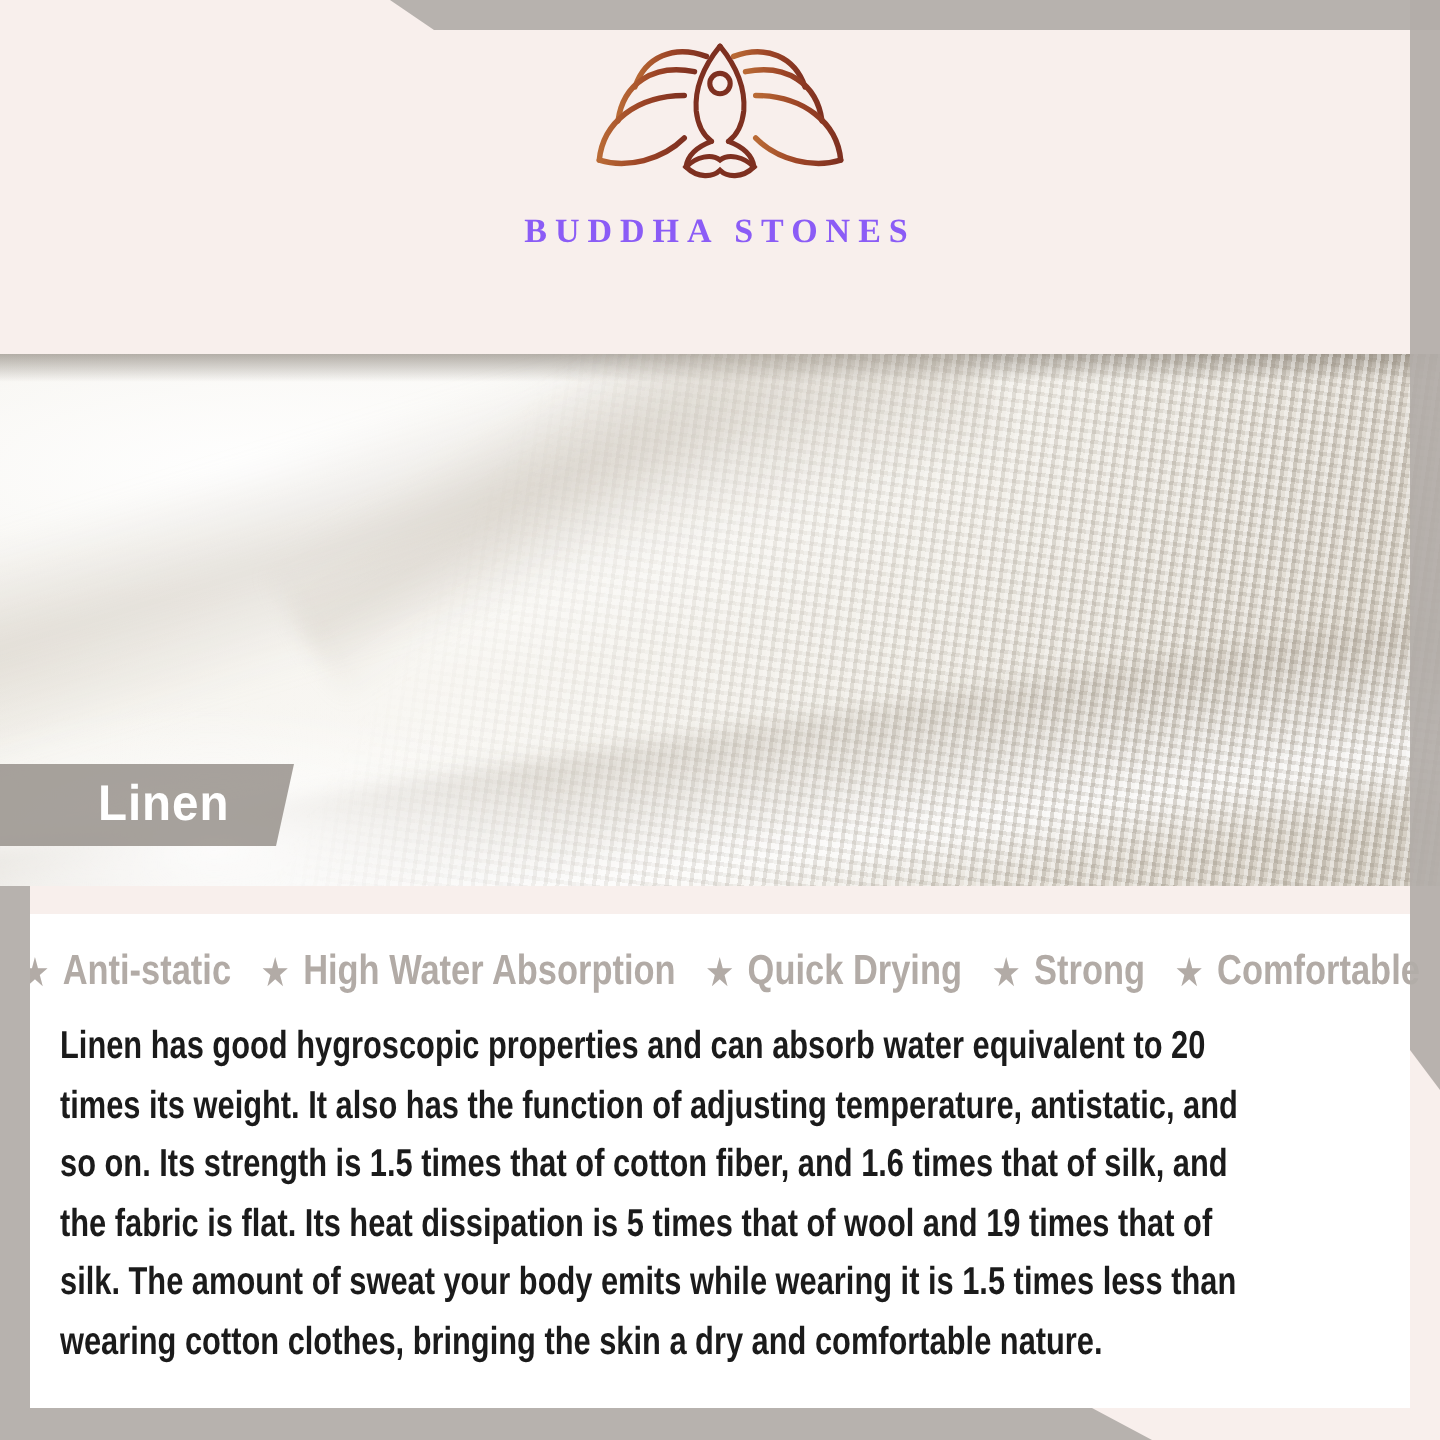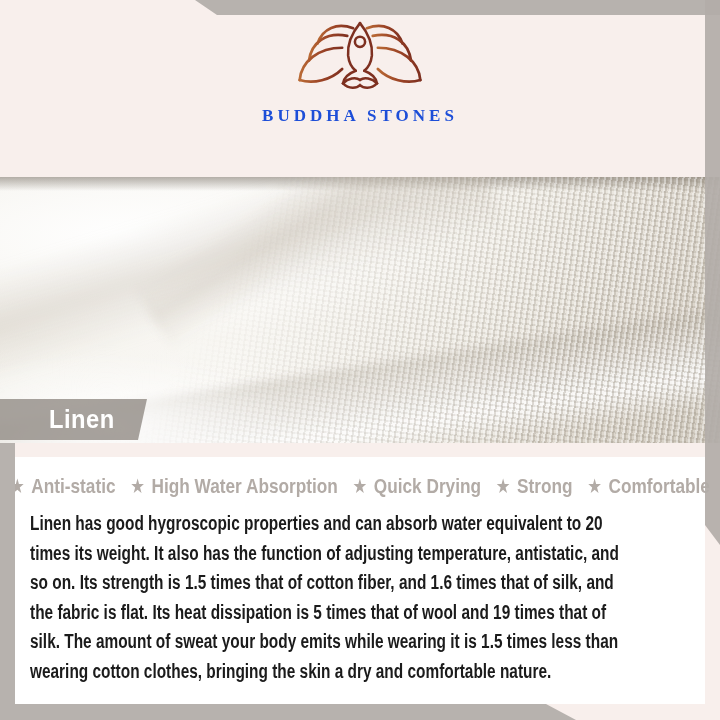--- a/index.html
+++ b/index.html
@@ -33,21 +33,21 @@
   }
   
   .brand{
     position:absolute; top:18px; left:0; right:0;
     display:flex; flex-direction:column; align-items:center; gap:3px;
     z-index:2;
   }
   .brand-name{
     font-family:"Liberation Serif", serif;
     font-size:17px; font-weight:600; letter-spacing:4px;
-    color:#1d4ed8;
+    color:#8b5cf6;
   }
   
   .title-banner{
     position:absolute; left:148px; top:130px; width:425px; height:43px;
     background:#fdf7f4;
     display:flex; align-items:center; justify-content:center;
     z-index:2;
   }
   .title-text{
     font-size:33px; font-weight:700; color:#aca5a2;
@@ -92,21 +92,21 @@
     background:linear-gradient(180deg, rgba(168,158,144,0.32), rgba(255,255,255,0.85) 68%, transparent);
     filter:blur(5px);
   }
   .glow-bl{
     position:absolute; width:420px; height:160px; left:-40px; top:150px;
     background:radial-gradient(60% 60% at 35% 60%, rgba(255,255,255,0.9), transparent 75%);
     filter:blur(4px);
   }
   
   .linen-label{
-    position:absolute; left:0; top:222px; width:147px; height:41px;
+    position:absolute; left:0; top:205px; width:147px; height:41px;
     background:rgba(148,142,136,0.82);
     clip-path:polygon(0 0,100% 0,calc(100% - 9px) 100%,0 100%);
     display:flex; align-items:center;
     padding-left:49px; box-sizing:border-box;
   }
   .linen-label span{
     color:#ffffff; font-weight:700; font-size:25px; letter-spacing:0.5px;
     transform:scaleX(0.95); transform-origin:left center;
   }
   

